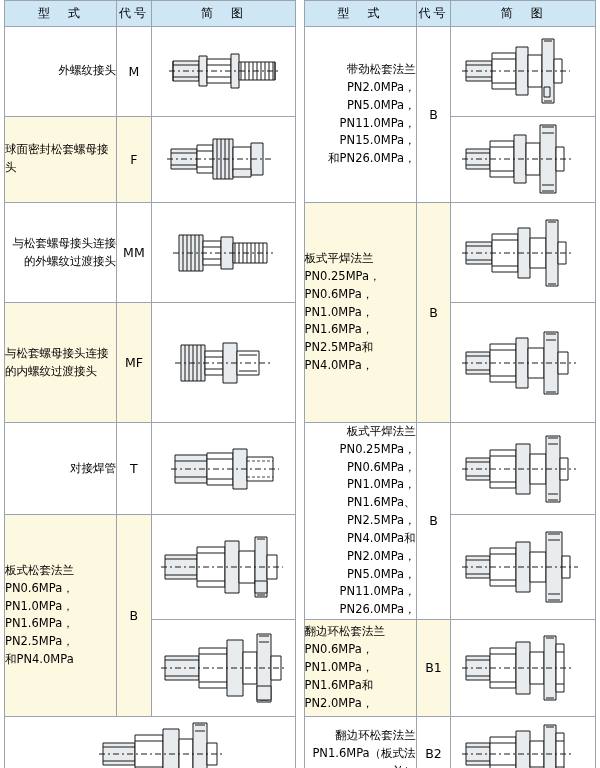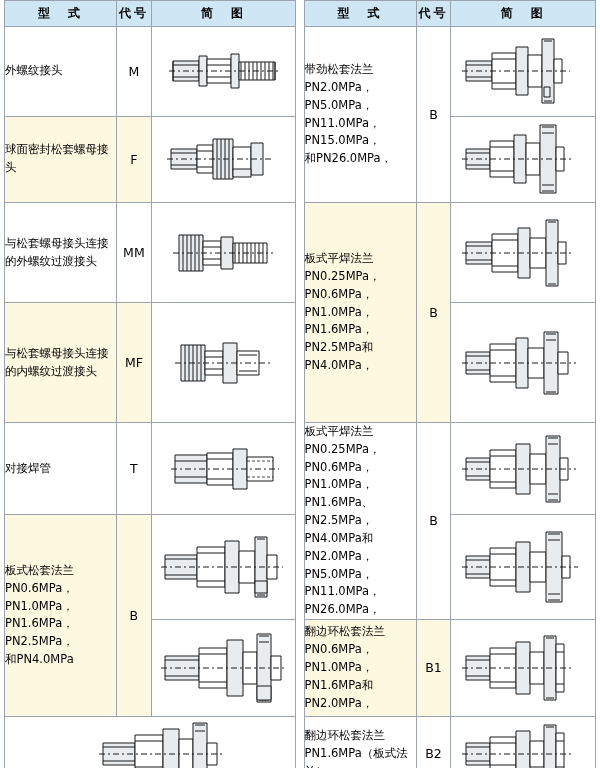--- a/index.html
+++ b/index.html
@@ -29,21 +29,21 @@
   }
   table.main td, table.main th {
     border: 1px solid #9aa3ae;
     padding: 0;
     vertical-align: middle;
   }
   thead th {
     background: #cfe6f5;
     height: 26px;
     font-size: 12px;
-    font-weight: bold;
+    font-weight: normal;
     letter-spacing: 3px;
     color: #000;
   }
   .col-type  { width: 110px; }
   .col-code  { width: 34px; text-align: center;  }
   .col-fig   { width: 142px; }
   .gap       { width: 8px; border: none !important; background:#fff; }
 
   td.type {
     font-size: 11.5px;
@@ -52,21 +52,21 @@
     color: #000;
     vertical-align: middle;
   }
   td.code {
     text-align: center;
     font-size: 12.5px;
     color: #000;
   }
   td.fig { text-align: center; background: #fff; }
   .yellow { background: #fdf8e0; }
-  .white  { background: #ffffff; }
+  .white  { background: #ffffff; text-align: right; }
 
   svg.dwg { display: block; margin: 0 auto; }
   .ln { fill: none; stroke: #1b1b1b; stroke-width: 1; }
   .fillg { fill: #e9ecef; stroke: #1b1b1b; stroke-width: 1; }
   .fillw { fill: #ffffff; stroke: #1b1b1b; stroke-width: 1; }
   .dash { fill:none; stroke:#1b1b1b; stroke-width:0.8; stroke-dasharray:3 2; }
 </style>
 </head>
 <body>
 

